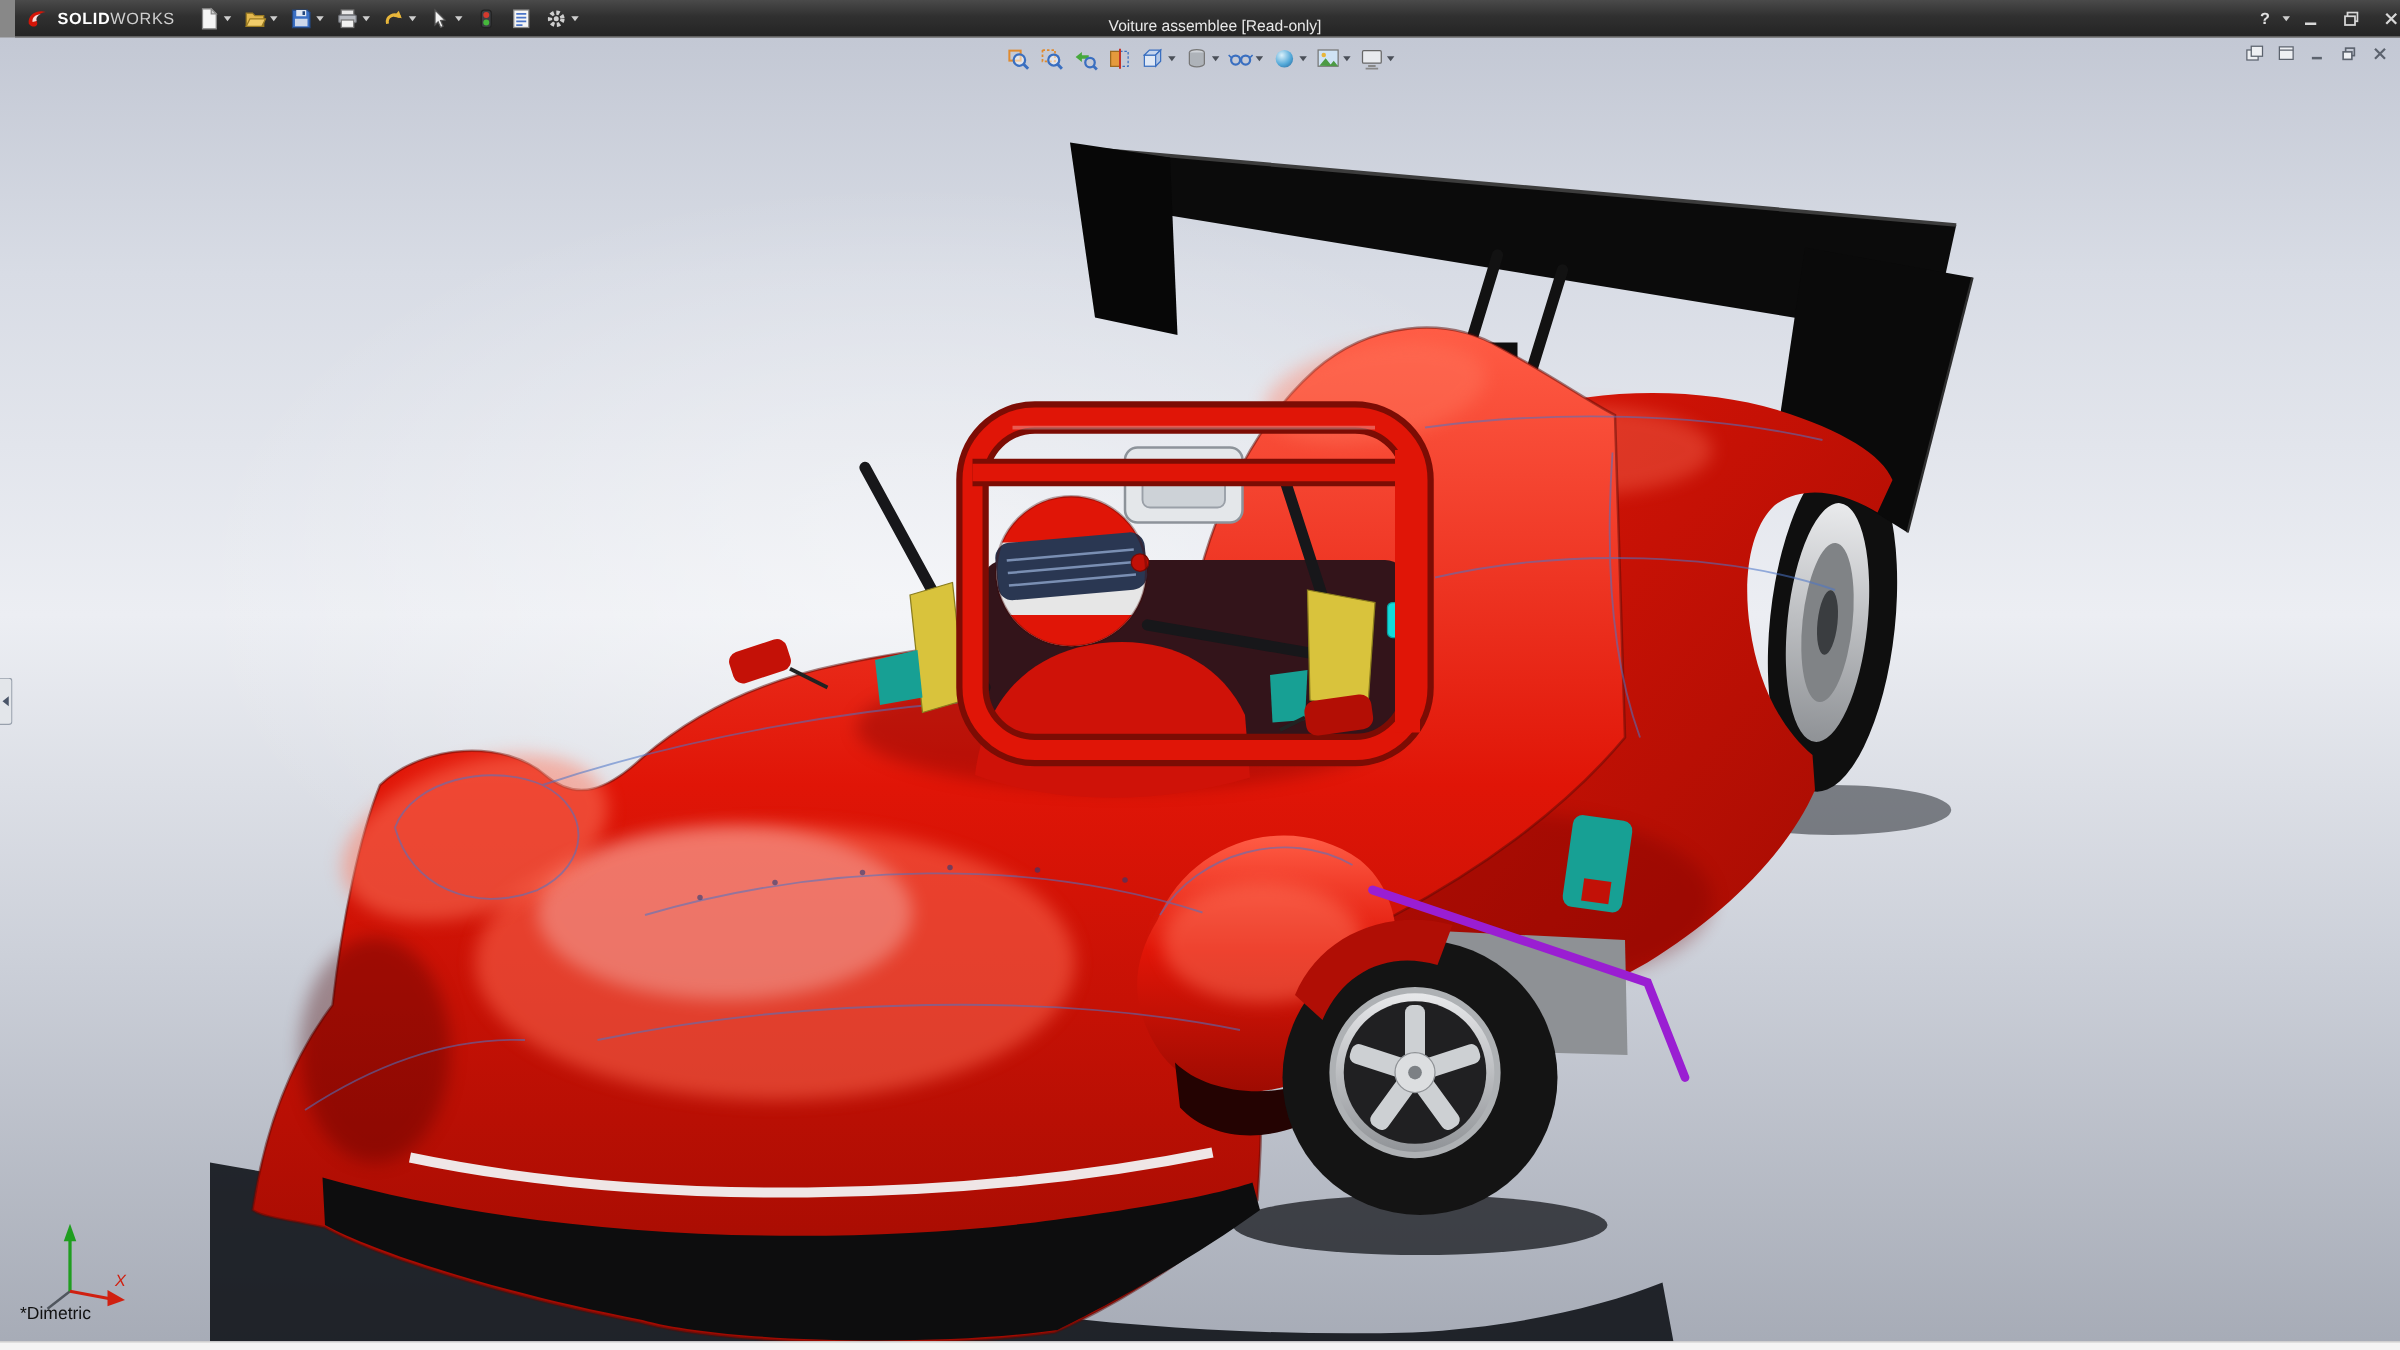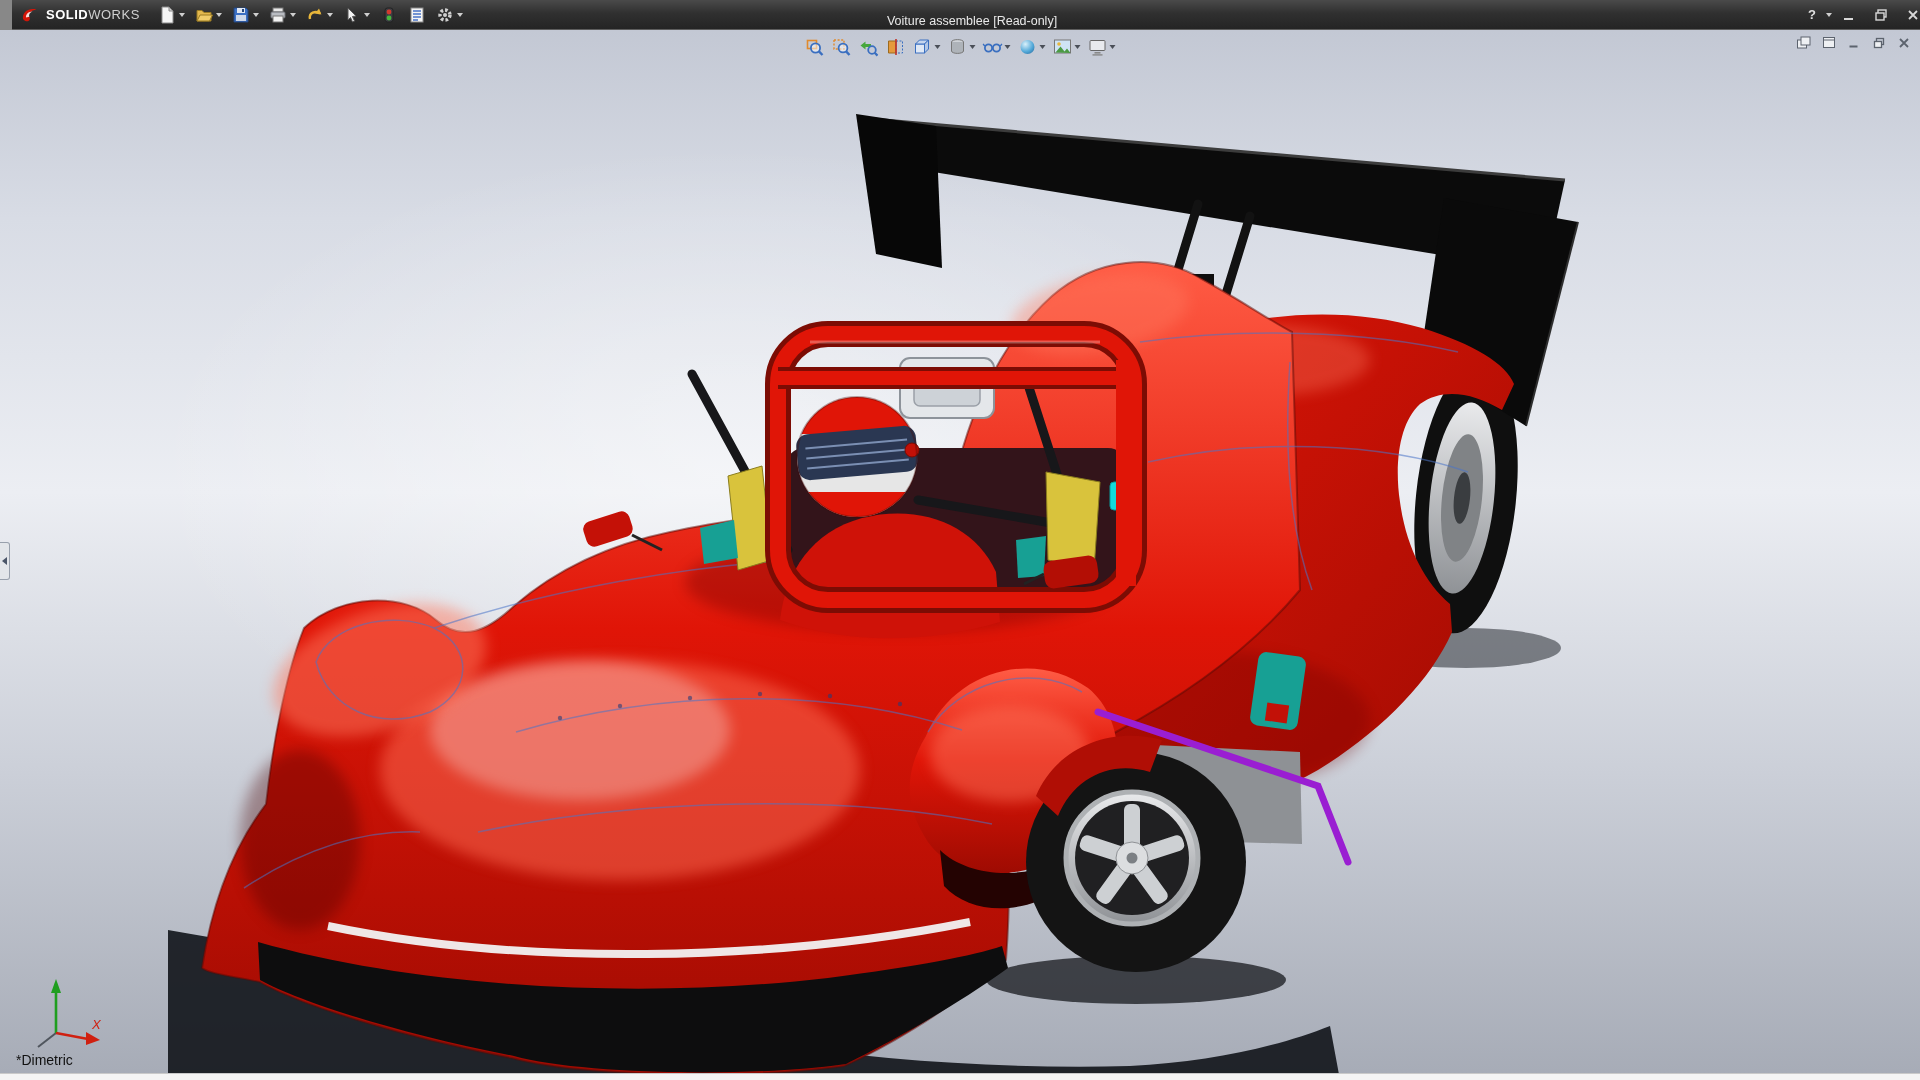--- a/index.html
+++ b/index.html
@@ -50,21 +50,21 @@
   .doc-controls{position:absolute;right:6px;top:4px;display:flex;align-items:center;gap:5px;z-index:20}
   .dbtn{width:20px;height:17px;display:flex;align-items:center;justify-content:center}
 
   
   .pane-tab{position:absolute;left:0;top:512px;width:10px;height:38px;background:#e3e6ea;
     border:1px solid #98a0ac;border-left:none;border-radius:0 3px 3px 0;
     display:flex;align-items:center;justify-content:center;z-index:20}
   .pane-tab .arr{width:0;height:0;border-top:4px solid transparent;border-bottom:4px solid transparent;border-right:5px solid #4a5568}
 
   
-  .orientation{position:absolute;left:16px;bottom:12px;font-size:14px;color:#111;z-index:21}
+  .orientation{position:absolute;left:16px;bottom:22px;font-size:14px;color:#111;z-index:21}
   .triad{position:absolute;left:8px;bottom:18px;z-index:20}
 
   .statusbar{position:absolute;left:0;bottom:0;width:100%;height:7px;background:#f4f4f4;border-top:1px solid #c9c9c9;z-index:19}
 </style>
 </head>
 <body>
 
 <div class="app">
 
   <div class="titlebar">

